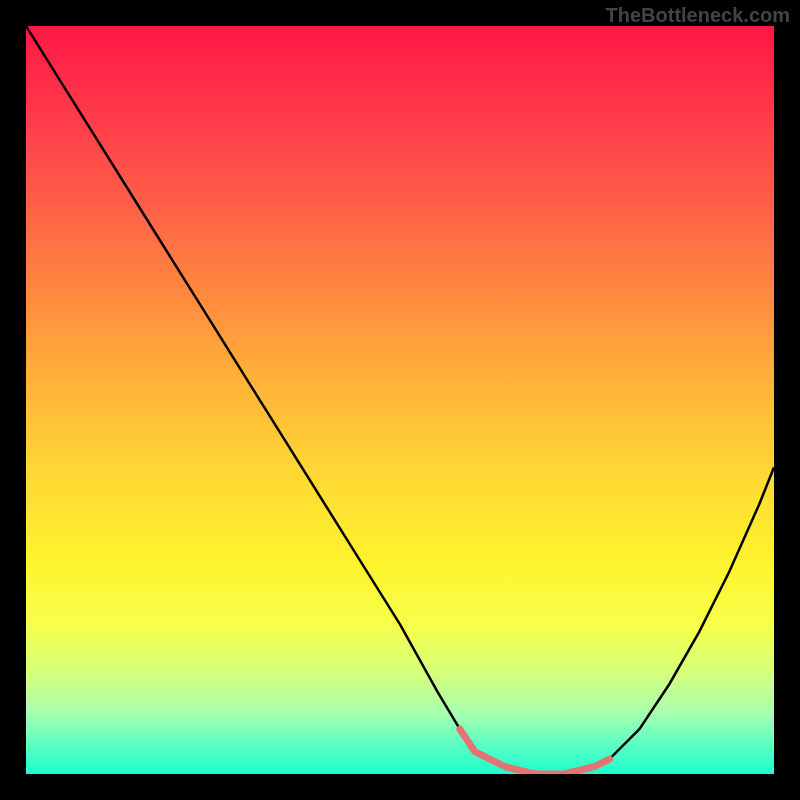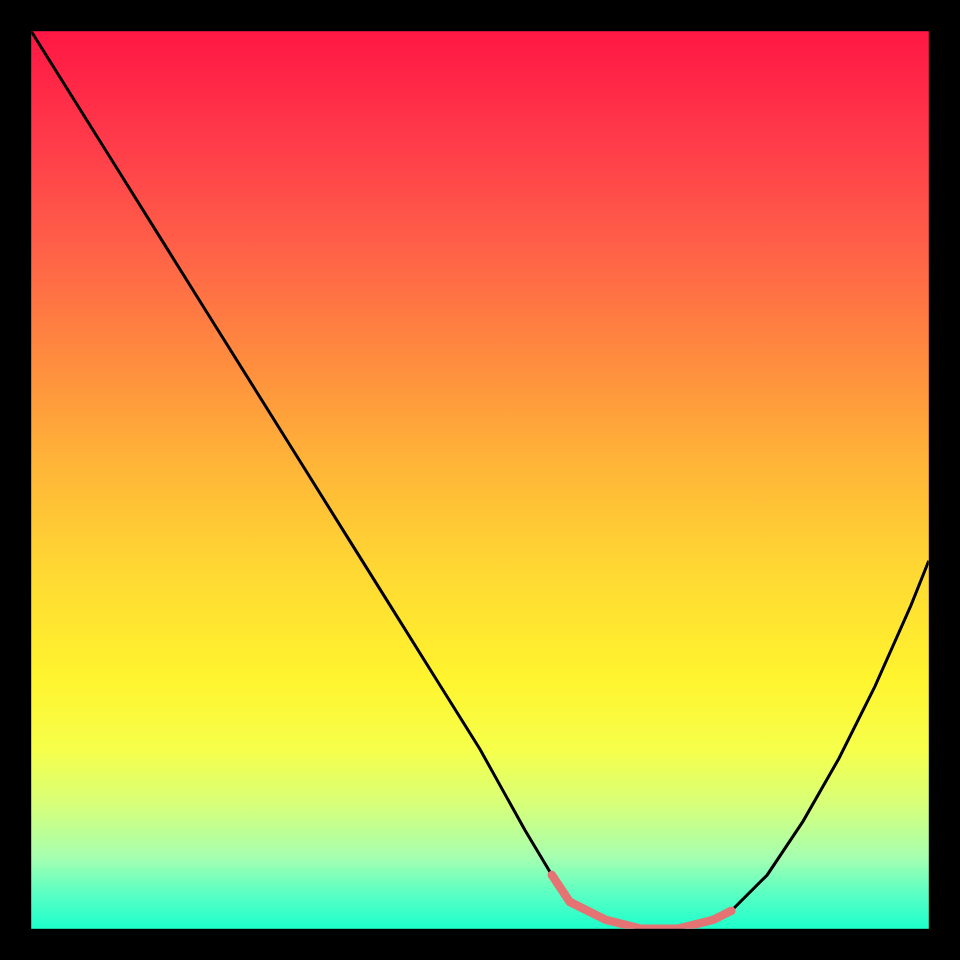--- a/index.html
+++ b/index.html
@@ -59,20 +59,21 @@
     left: 0;
     top: 0;
     width: 748px;
     height: 748px;
   }
 </style>
 </head>
 <body>
 
 <div class="chart-container">
+  <div class="watermark">TheBottleneck.com</div>
   <div class="plot-area">
     <div class="gradient-bg"></div>
     <svg class="curve" viewBox="0 0 748 748" preserveAspectRatio="none">
       <path id="main-curve" fill="none" stroke="#000" stroke-width="2.5" d="M0.00 0.00 L37.40 59.84 L74.80 119.68 L112.20 179.52 L149.60 239.36 L187.00 299.20 L224.40 359.04 L261.80 418.88 L299.20 478.72 L336.60 538.56 L374.00 598.40 L411.40 665.72 L433.84 703.12 L448.80 725.56 L478.72 740.52 L508.64 748.00 L538.56 748.00 L568.48 740.52 L583.44 733.04 L613.36 703.12 L643.28 658.24 L673.20 605.88 L703.12 546.04 L733.04 478.72 L748.00 441.32 "></path>
       <path id="highlight-curve" fill="none" stroke="#e57373" stroke-width="7" stroke-linecap="round" d="M433.84 703.12 L448.80 725.56 L478.72 740.52 L508.64 748.00 L538.56 748.00 L568.48 740.52 L583.44 733.04 "></path>
     </svg>
   </div>
 </div>
 
 </body></html>

